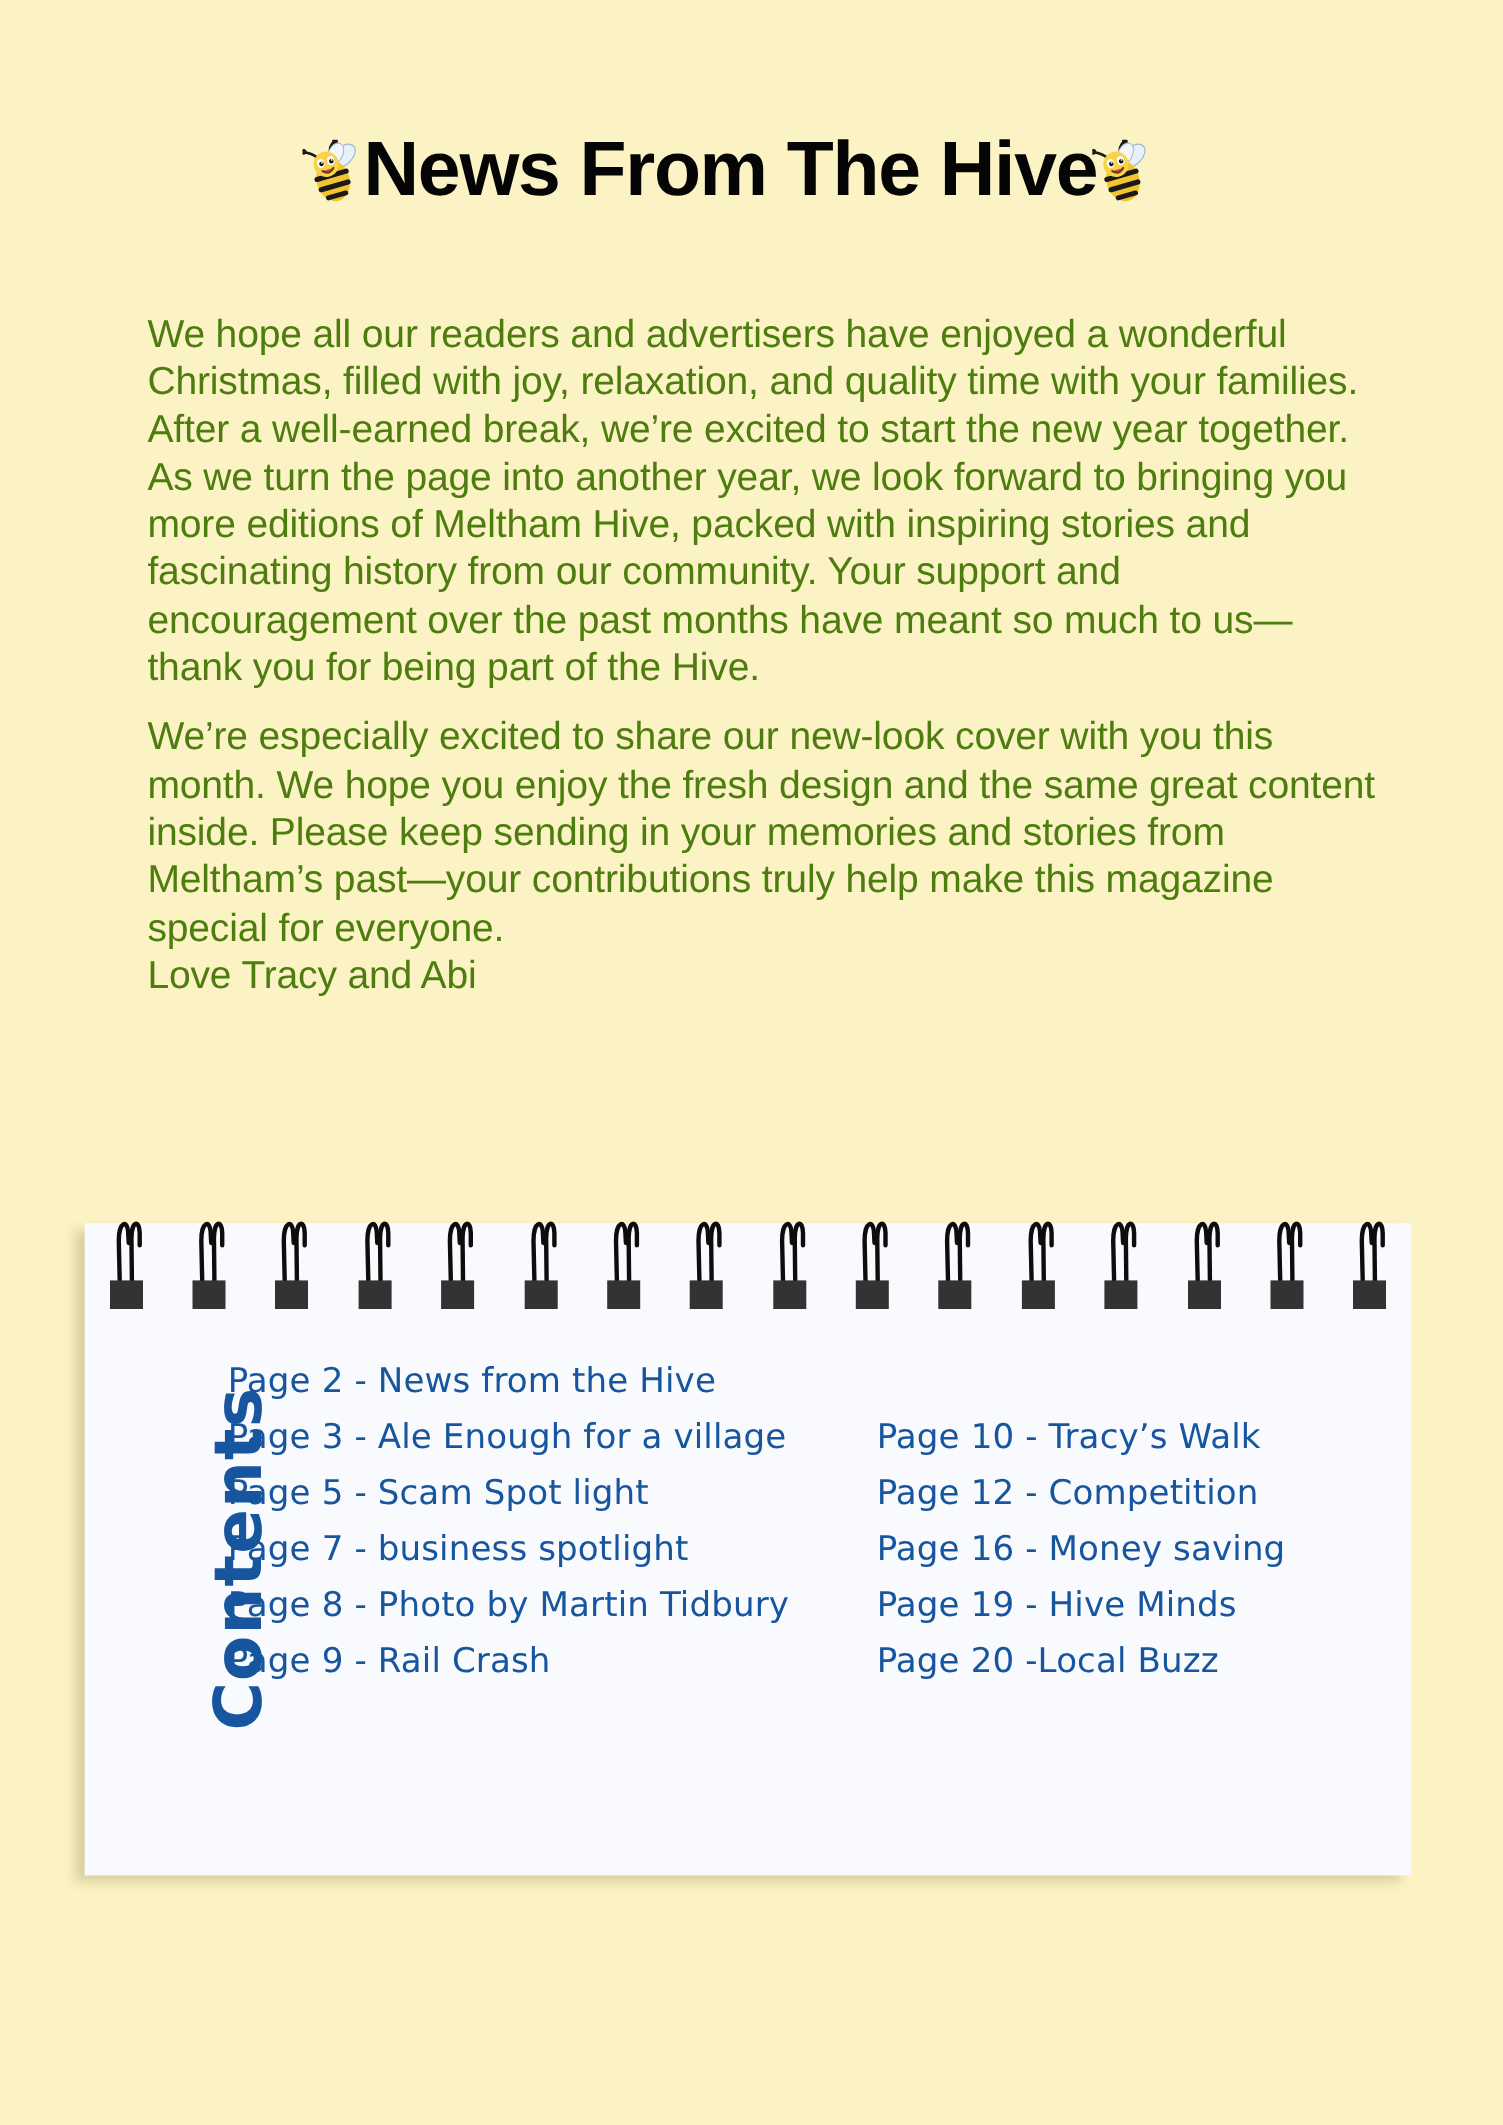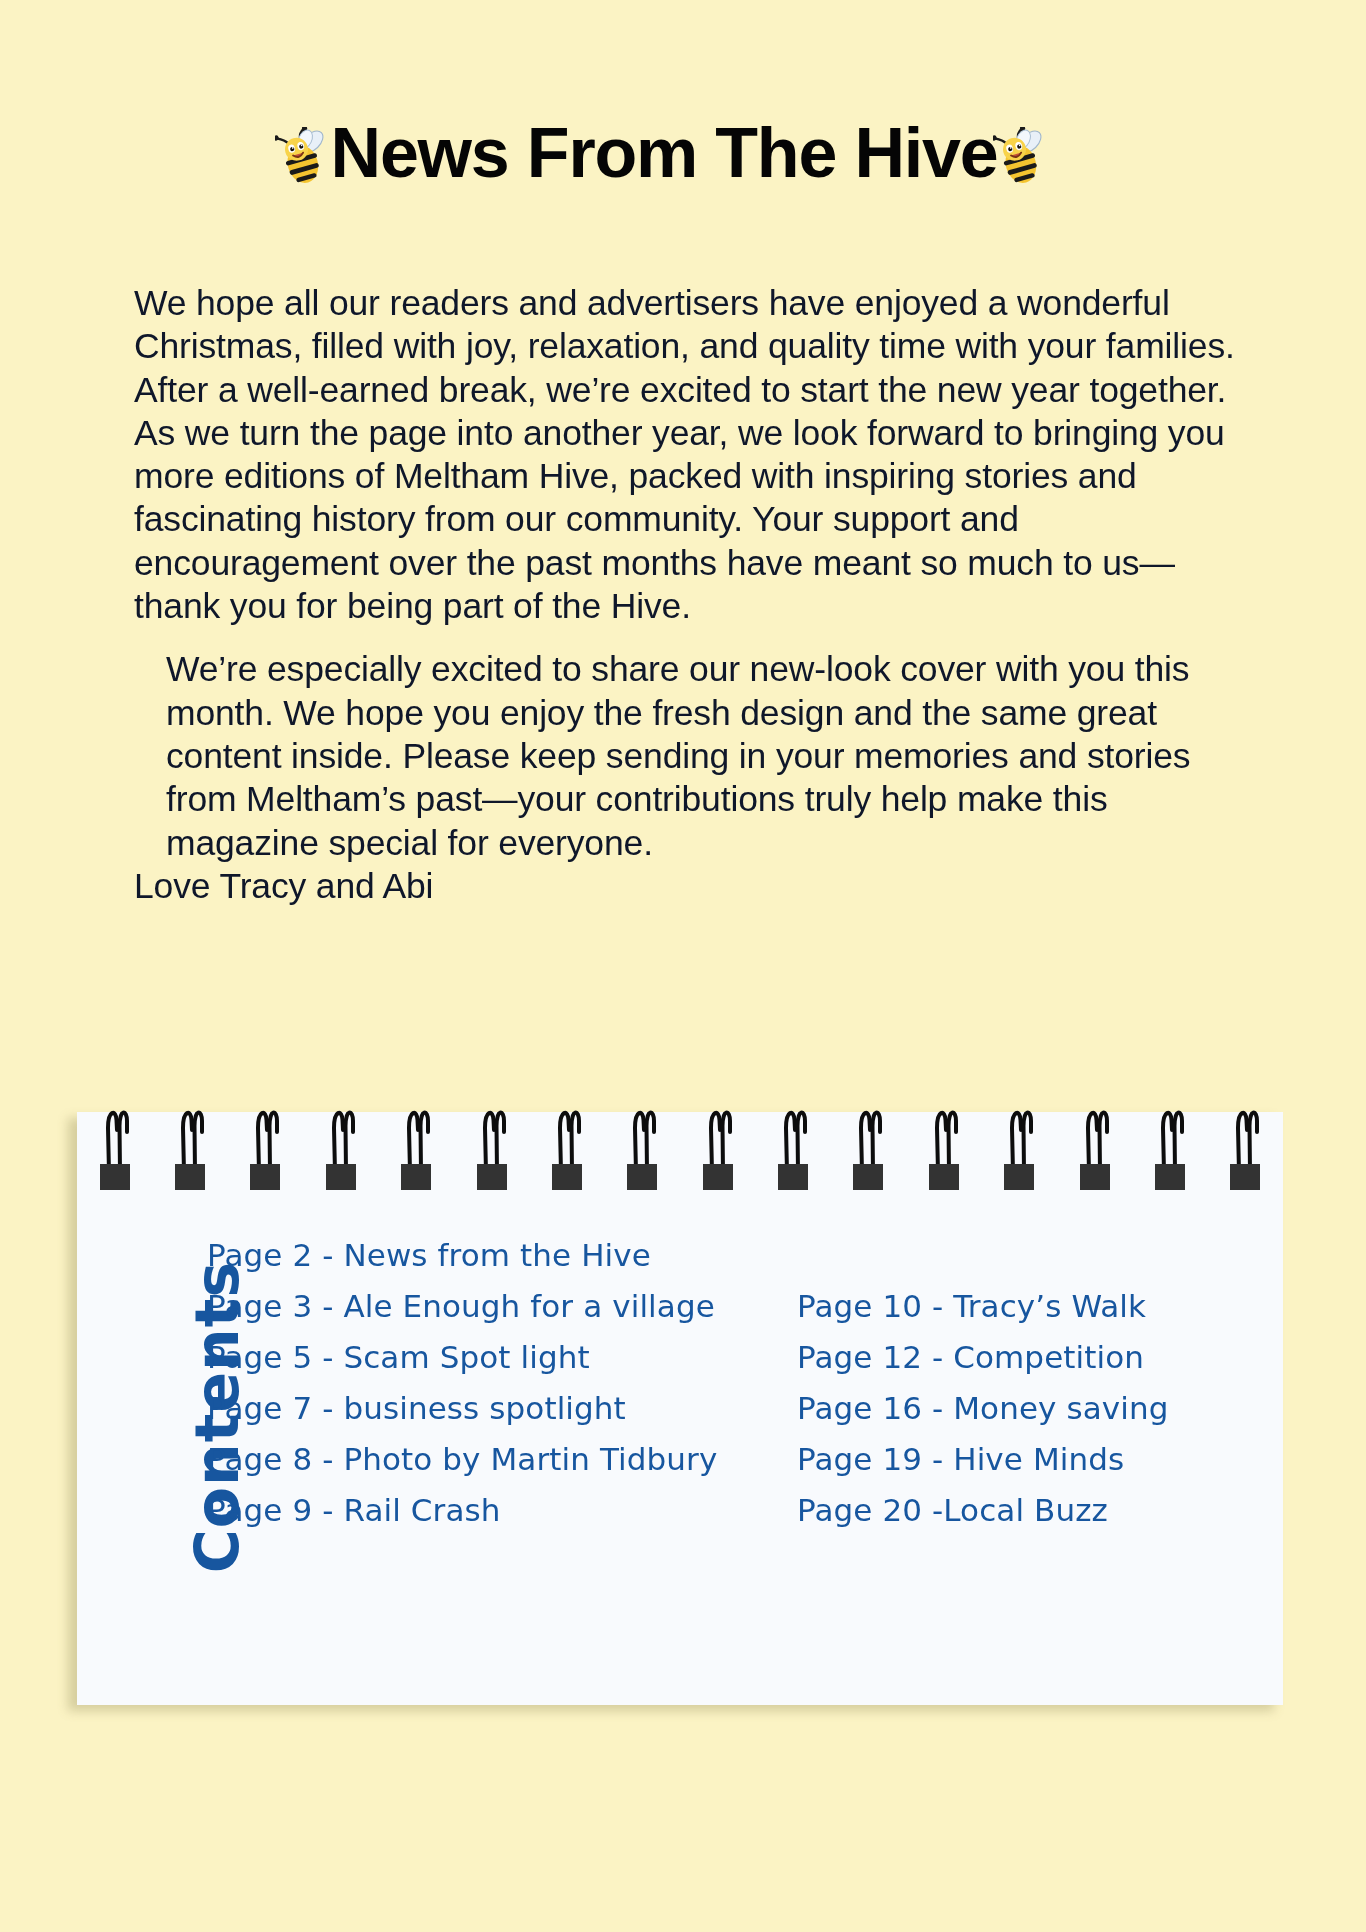--- a/index.html
+++ b/index.html
@@ -53,32 +53,31 @@
 
   
   .bee-svg { display: block; }
 
   
   .letter {
     position: absolute;
     top: 282px;
     left: 134px;
     width: 1120px;
-    color: #0f172a;
+    color: #4d7c0f;
     font-family: "Liberation Sans", sans-serif;
     font-size: 35.5px;
     line-height: 43.3px;
     letter-spacing: -0.15px;
   }
   .letter p {
     margin: 0 0 0 0;
   }
   .letter p.gap {
     margin-top: 20px;
-    margin-left: 32px;
   }
 
   
   .notepad {
     position: absolute;
     left: 77px;
     top: 1112px;
     width: 1206px;
     height: 593px;
     background: #F8FAFD;

